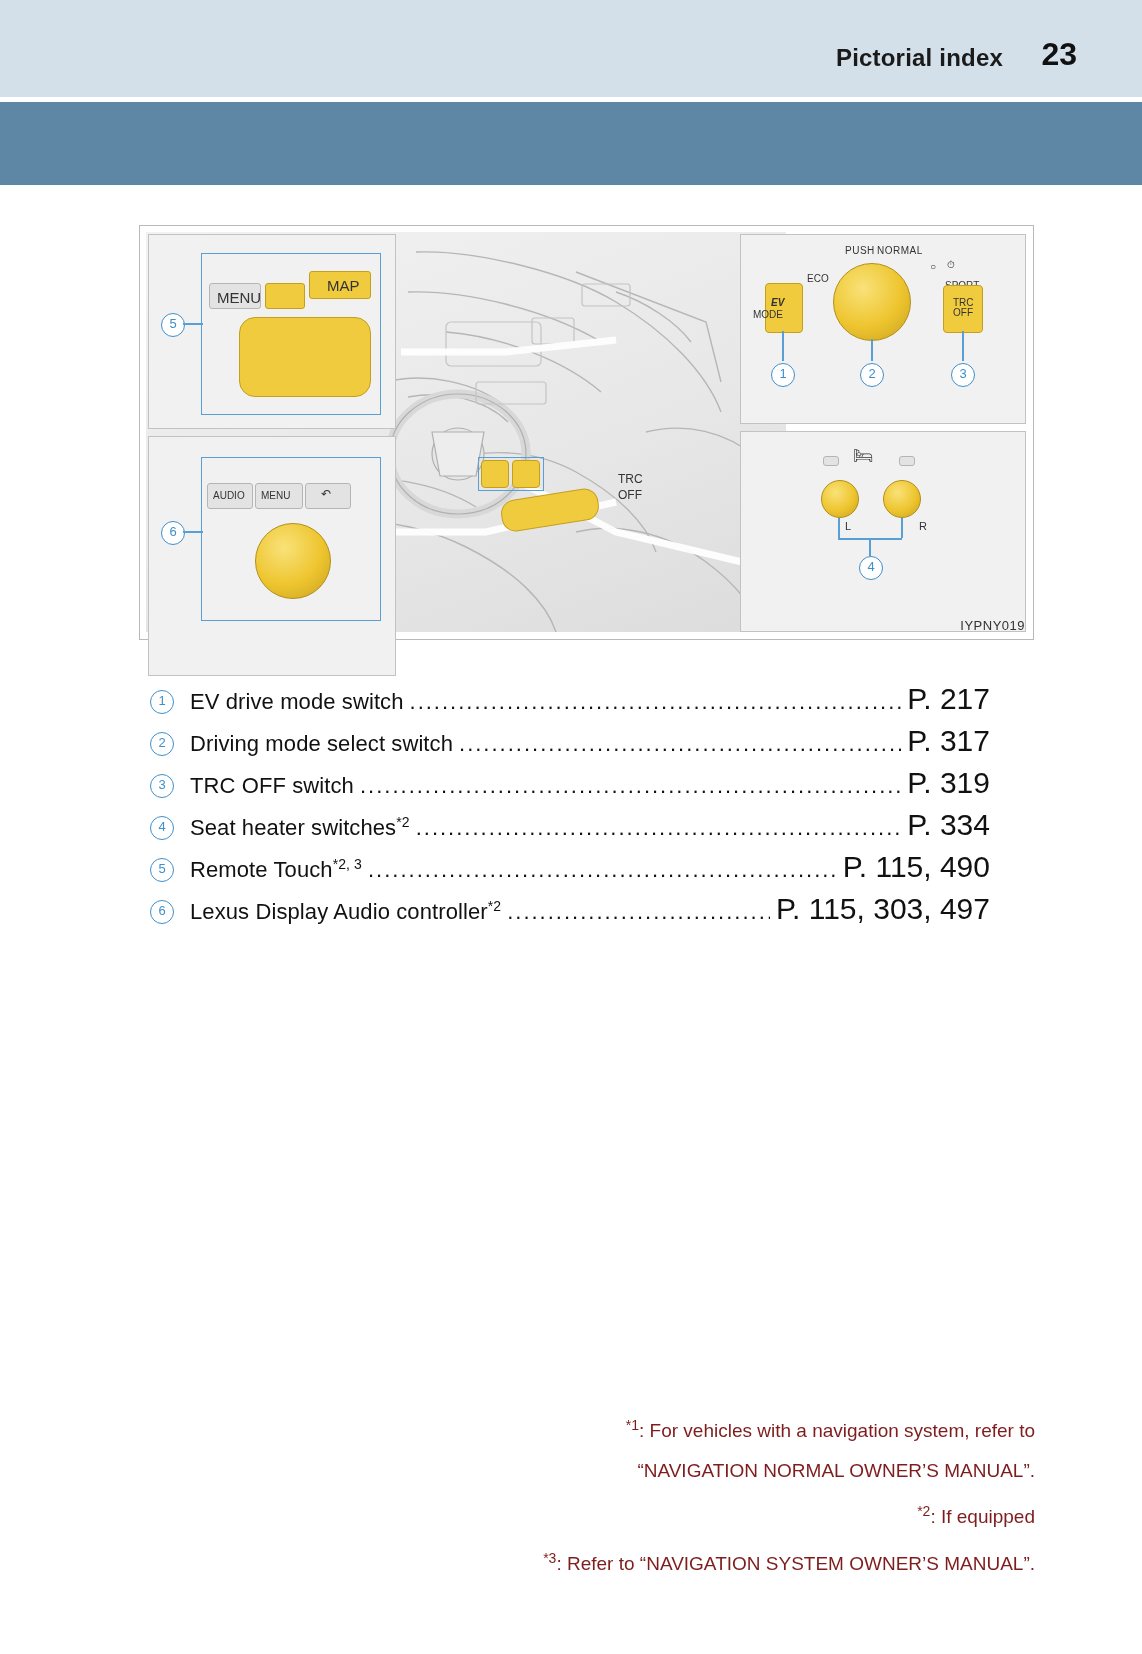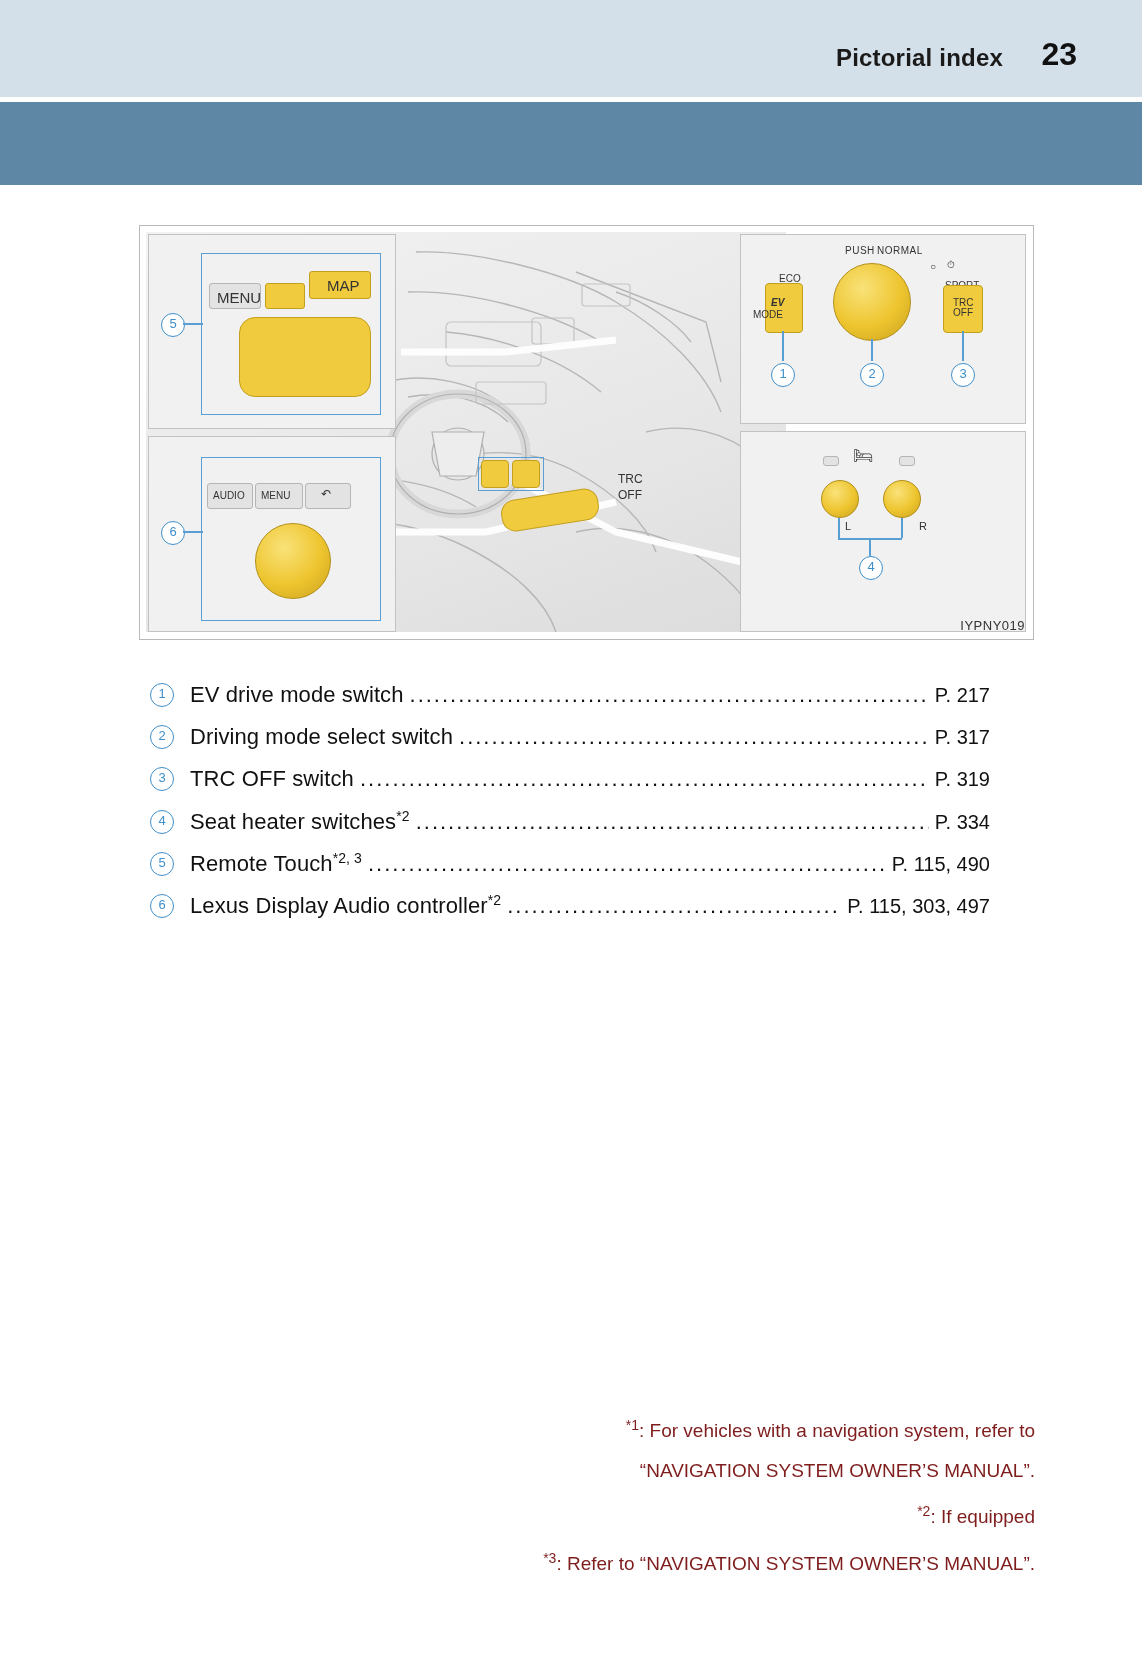--- a/index.html
+++ b/index.html
@@ -86,21 +86,21 @@
   }
 
   
   .callout {
     position: absolute;
     background: #f1f1f1;
     border: 1px solid #c2c2c2;
     box-sizing: border-box;
   }
   .cal-tl { left: 8px;  top: 8px;   width: 248px; height: 195px; }
-  .cal-bl { left: 8px;  top: 210px; width: 248px; height: 196px; }
+  .cal-bl { left: 8px;  top: 210px; width: 248px; height: 240px; }
   .cal-tr { left: 600px; top: 8px;  width: 286px; height: 190px; }
   .cal-br { left: 600px; top: 205px; width: 286px; height: 201px; }
 
   .hi-box {
     position: absolute;
     border: 1.5px solid #5a9fd4;
   }
 
   .yellow {
     position: absolute;
@@ -184,21 +184,21 @@
   .lg-dots {
     flex: 1 1 auto;
     overflow: hidden;
     white-space: nowrap;
     color: #111;
     font-size: 22px;
     margin: 0 6px;
     letter-spacing: 2px;
   }
   .lg-page {
-    font-size: 20px;
+    font-size: 30px;
     color: #111;
     white-space: nowrap;
     text-align: right;
   }
 
   
   .footnotes {
     position: absolute;
     left: 140px;
     top: 1405px;
@@ -289,21 +289,21 @@
     <div class="gray-btn" style="left:156px; top:46px; width:44px; height:24px;"></div>
     <div class="lbl" style="left:172px; top:50px; font-size:12px;">↶</div>
     <div class="yellow-knob" style="left:106px; top:86px; width:74px; height:74px;"></div>
     <div class="num-circle" style="left:12px; top:84px;">6</div>
     <div class="leader" style="left:34px; top:94px; width:20px; height:1.5px;"></div>
   </div>
 
   <div class="callout cal-tr">
     <div class="lbl lbl-sm" style="left:104px; top:10px; letter-spacing:0.5px;">PUSH</div>
     <div class="lbl lbl-sm" style="left:136px; top:10px; letter-spacing:0.5px;">NORMAL</div>
-    <div class="lbl lbl-sm" style="left:38px; top:38px;">ECO</div>
+    <div class="lbl lbl-sm" style="left:66px; top:38px;">ECO</div>
     <div class="lbl lbl-sm" style="left:204px; top:45px;">SPORT</div>
     <div class="lbl lbl-sm" style="left:189px; top:26px;">○</div>
     <div class="lbl lbl-sm" style="left:206px; top:24px;">⏱</div>
 
     <div class="yellow" style="left:24px; top:48px; width:36px; height:48px;"></div>
     <div class="lbl lbl-sm" style="left:30px; top:62px; font-style:italic; font-weight:bold;">EV</div>
     <div class="lbl lbl-sm" style="left:12px; top:74px;">MODE</div>
 
     <div class="yellow-knob" style="left:92px; top:28px; width:76px; height:76px;"></div>
 
@@ -380,16 +380,16 @@
     <span class="lg-num">6</span>
     <span class="lg-label"><span>Lexus Display Audio controller</span><sup>*2</sup></span>
     <span class="lg-dots">........................................................................................................</span>
     <span class="lg-page">P. 115, 303, 497</span>
   </div>
 
 </div>
 
 <div class="footnotes">
   <span class="fn"><sup>*1</sup><span>: For vehicles with a navigation system, refer to</span></span>
-  <span class="fn"><span>“NAVIGATION SYSTEM OWNER’S MANUAL”.</span></span>
+  <span class="fn"><span>“NAVIGATION NORMAL OWNER’S MANUAL”.</span></span>
   <span class="fn"><sup>*2</sup><span>: If equipped</span></span>
   <span class="fn"><sup>*3</sup><span>: Refer to “NAVIGATION SYSTEM OWNER’S MANUAL”.</span></span>
 </div>
 
 </body></html>

